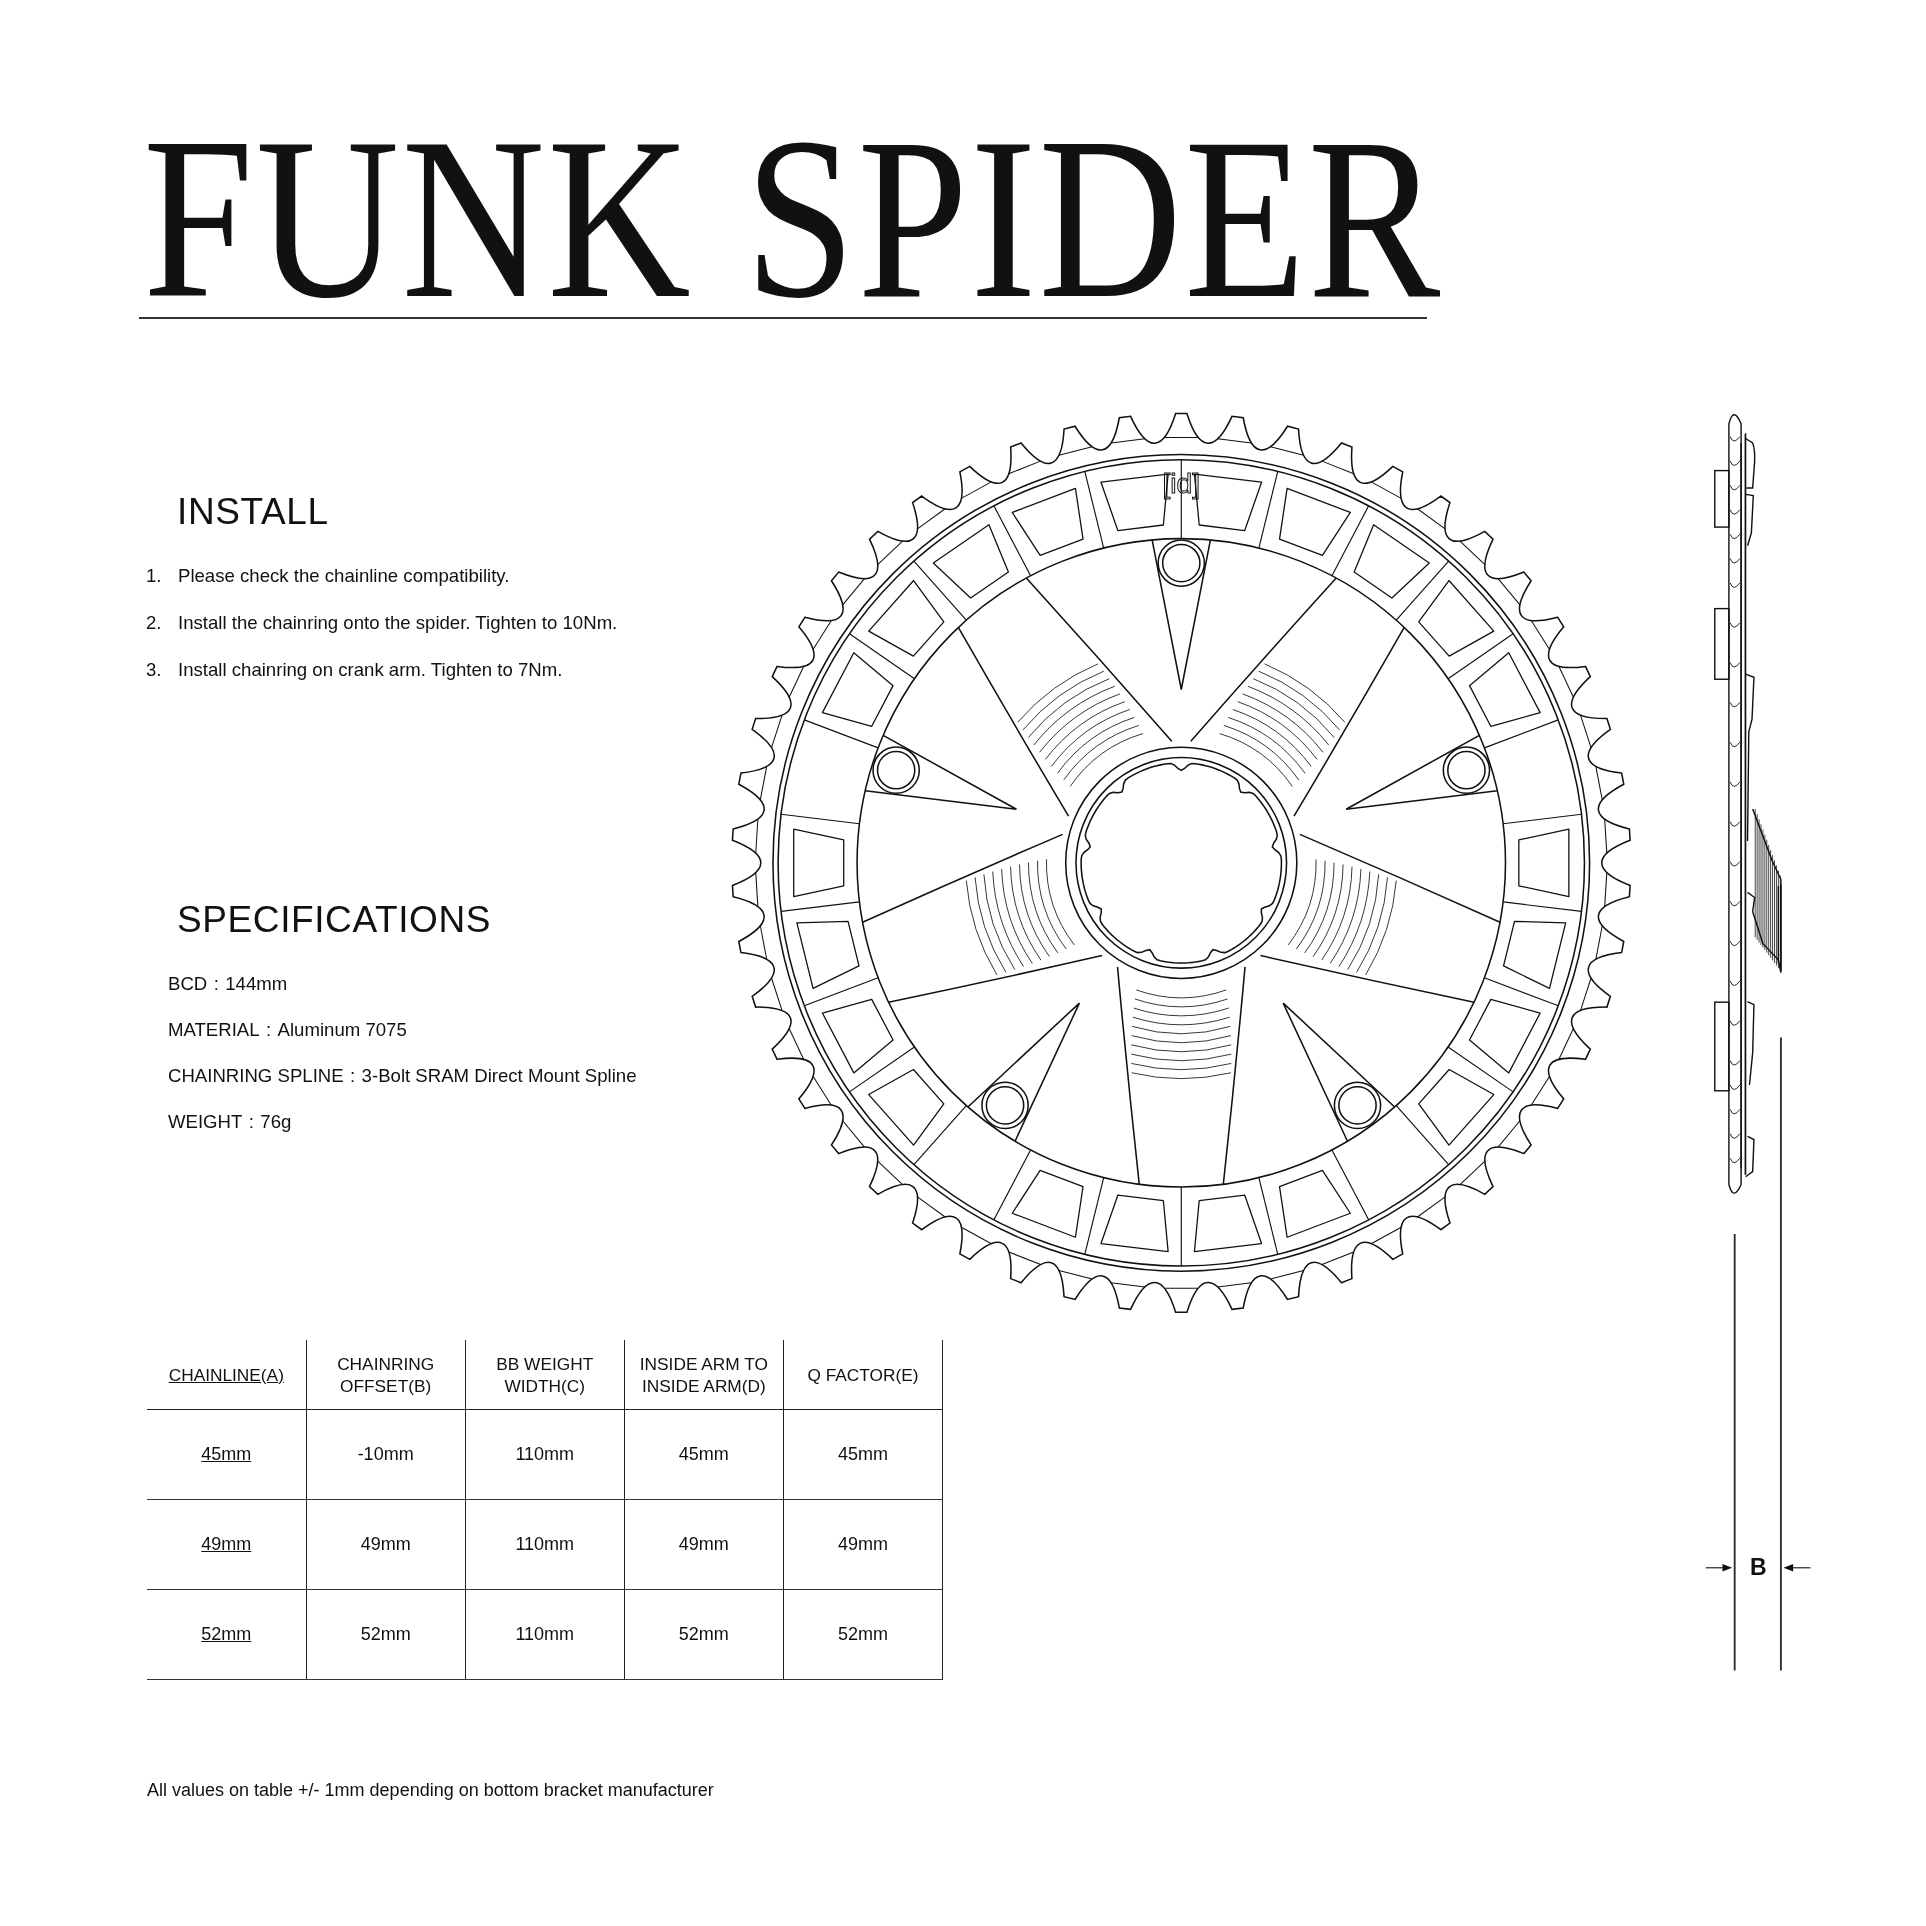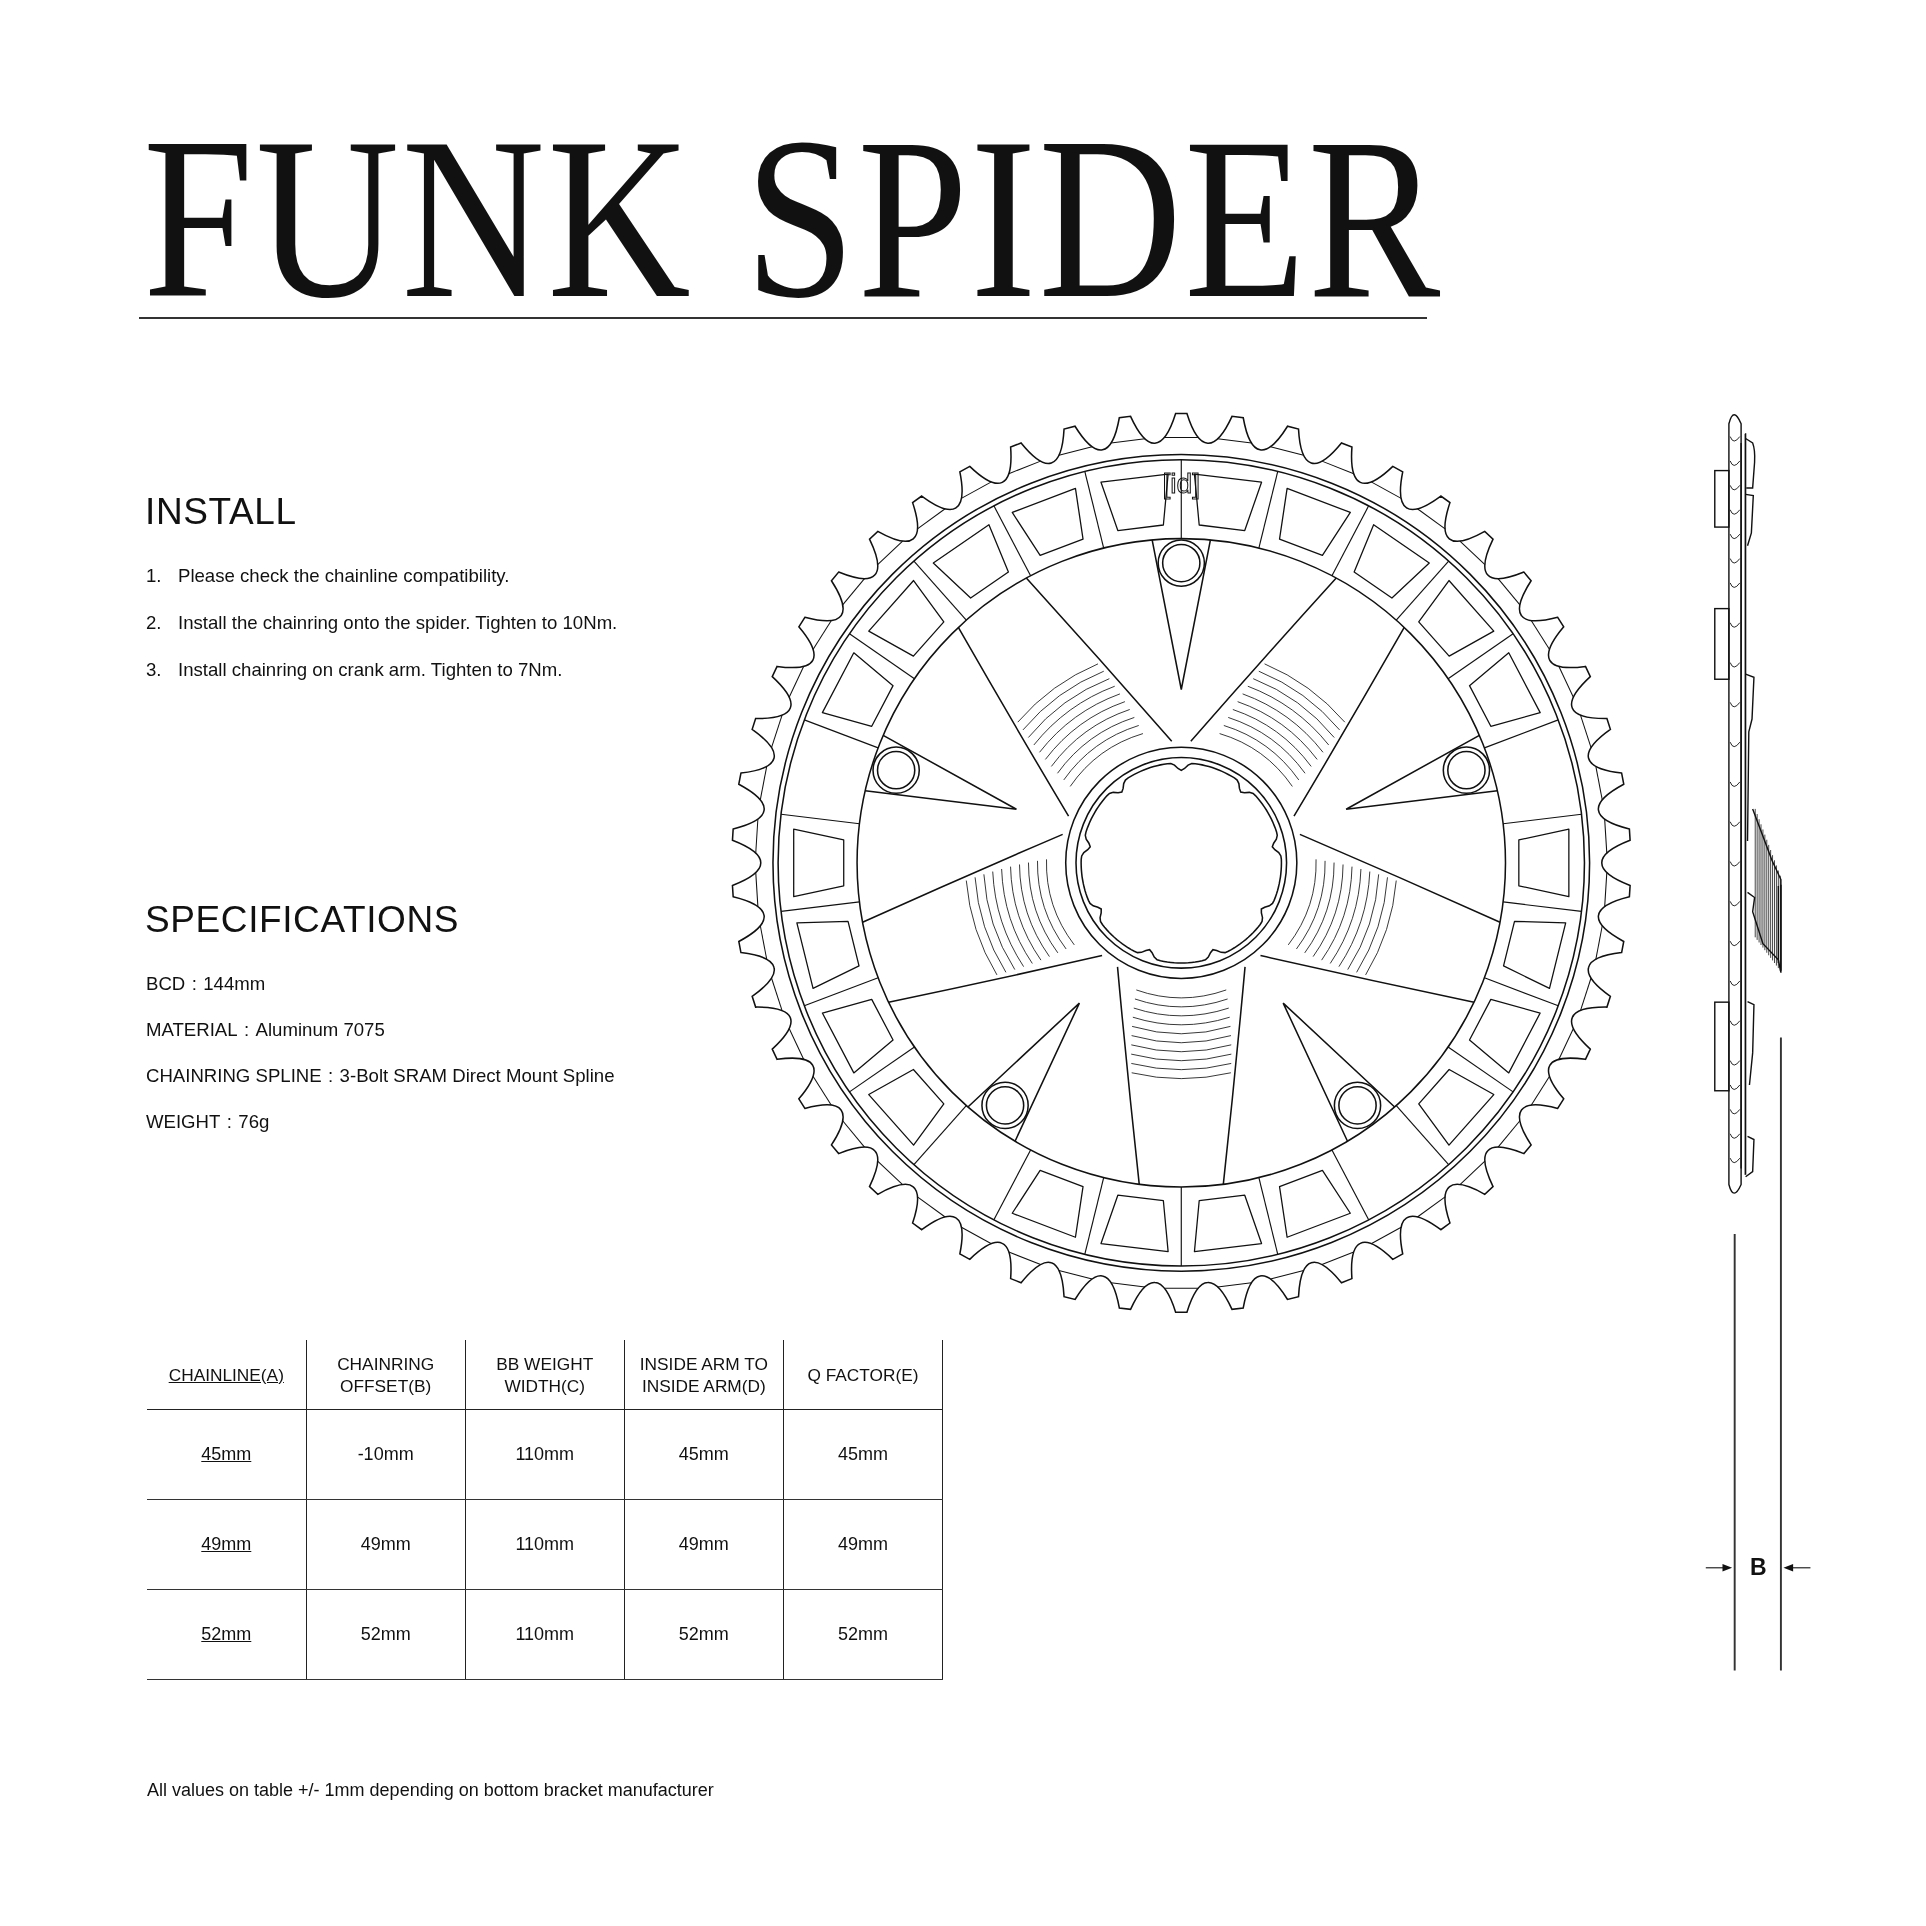--- a/index.html
+++ b/index.html
@@ -3,29 +3,29 @@
 <meta charset="utf-8">
 <style>
   html, body { margin:0; padding:0; background:#ffffff; }
   body { width:1926px; height:1926px; position:relative; overflow:hidden; color:#111111;
          font-family:"Liberation Sans", "DejaVu Sans", sans-serif; }
   .abs { position:absolute; }
   #title { left:143px; top:103px; font-family:"Liberation Serif", "DejaVu Serif", serif;
            font-size:231px; line-height:231px; letter-spacing:2.6px; white-space:nowrap;
            transform-origin:left top; transform:scaleX(0.86); font-weight:400; }
   #title-rule { left:139px; top:317px; width:1288px; height:1.9px; background:#333; }
-  .h2 { font-size:37px; letter-spacing:0.6px; font-weight:400; white-space:nowrap; }
+  .h2 { font-size:37px; letter-spacing:0.6px; font-weight:400; white-space:nowrap;margin-left:32px; }
   #install-heading { left:145px; top:491px; }
   #spec-heading { left:145px; top:899px; }
   .list { left:146px; top:565px; font-size:18.6px; }
   .list .row { height:47px; position:relative; white-space:nowrap; }
   .list .num { position:absolute; left:0; }
   .list .txt { position:absolute; left:32px; }
   .specs { left:146px; top:973px; font-size:18.6px; }
-  .specs .row { height:46px; white-space:nowrap; }
+  .specs .row { height:46px; white-space:nowrap;margin-left:22px; }
   .specs .sep { padding:0 6.4px; }
   
   #spec-table { left:147px; top:1340px; width:796px; border-collapse:collapse; table-layout:fixed; }
   #spec-table th, #spec-table td { border-right:1.3px solid #222; text-align:center; vertical-align:middle;
         font-weight:400; padding:0; }
   #spec-table th { height:69px; font-size:17.3px; line-height:22px; border-bottom:1.9px solid #222; }
   #spec-table td { height:89px; font-size:18px; border-bottom:1.9px solid #333; }
   #spec-table tr > :first-child { border-left:none;text-decoration:underline; }
   #table-note { left:147px; top:1780px; width:796px; font-size:18px; white-space:nowrap; }
   svg { position:absolute; left:0; top:0; }

